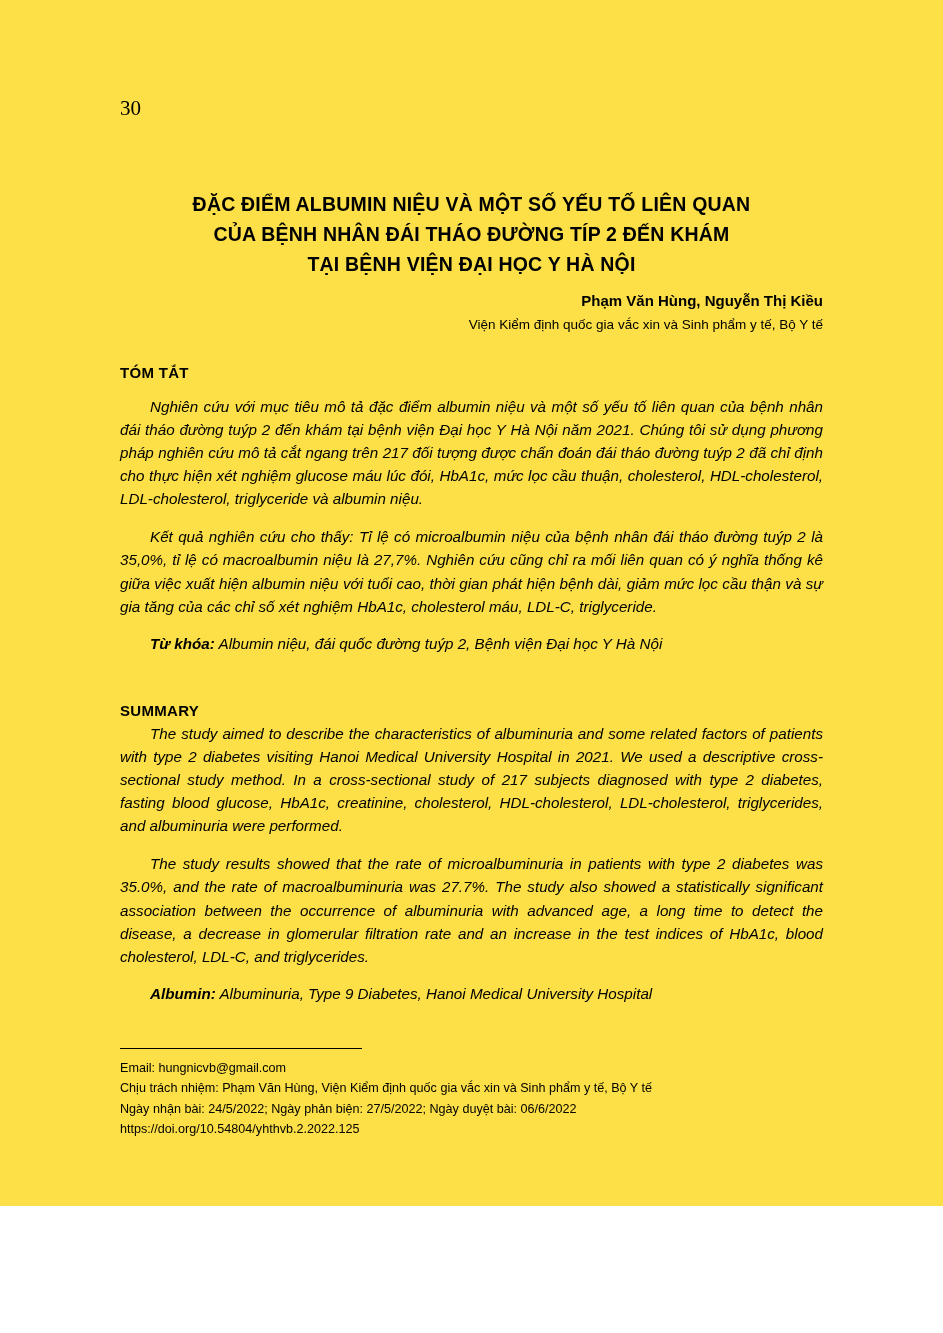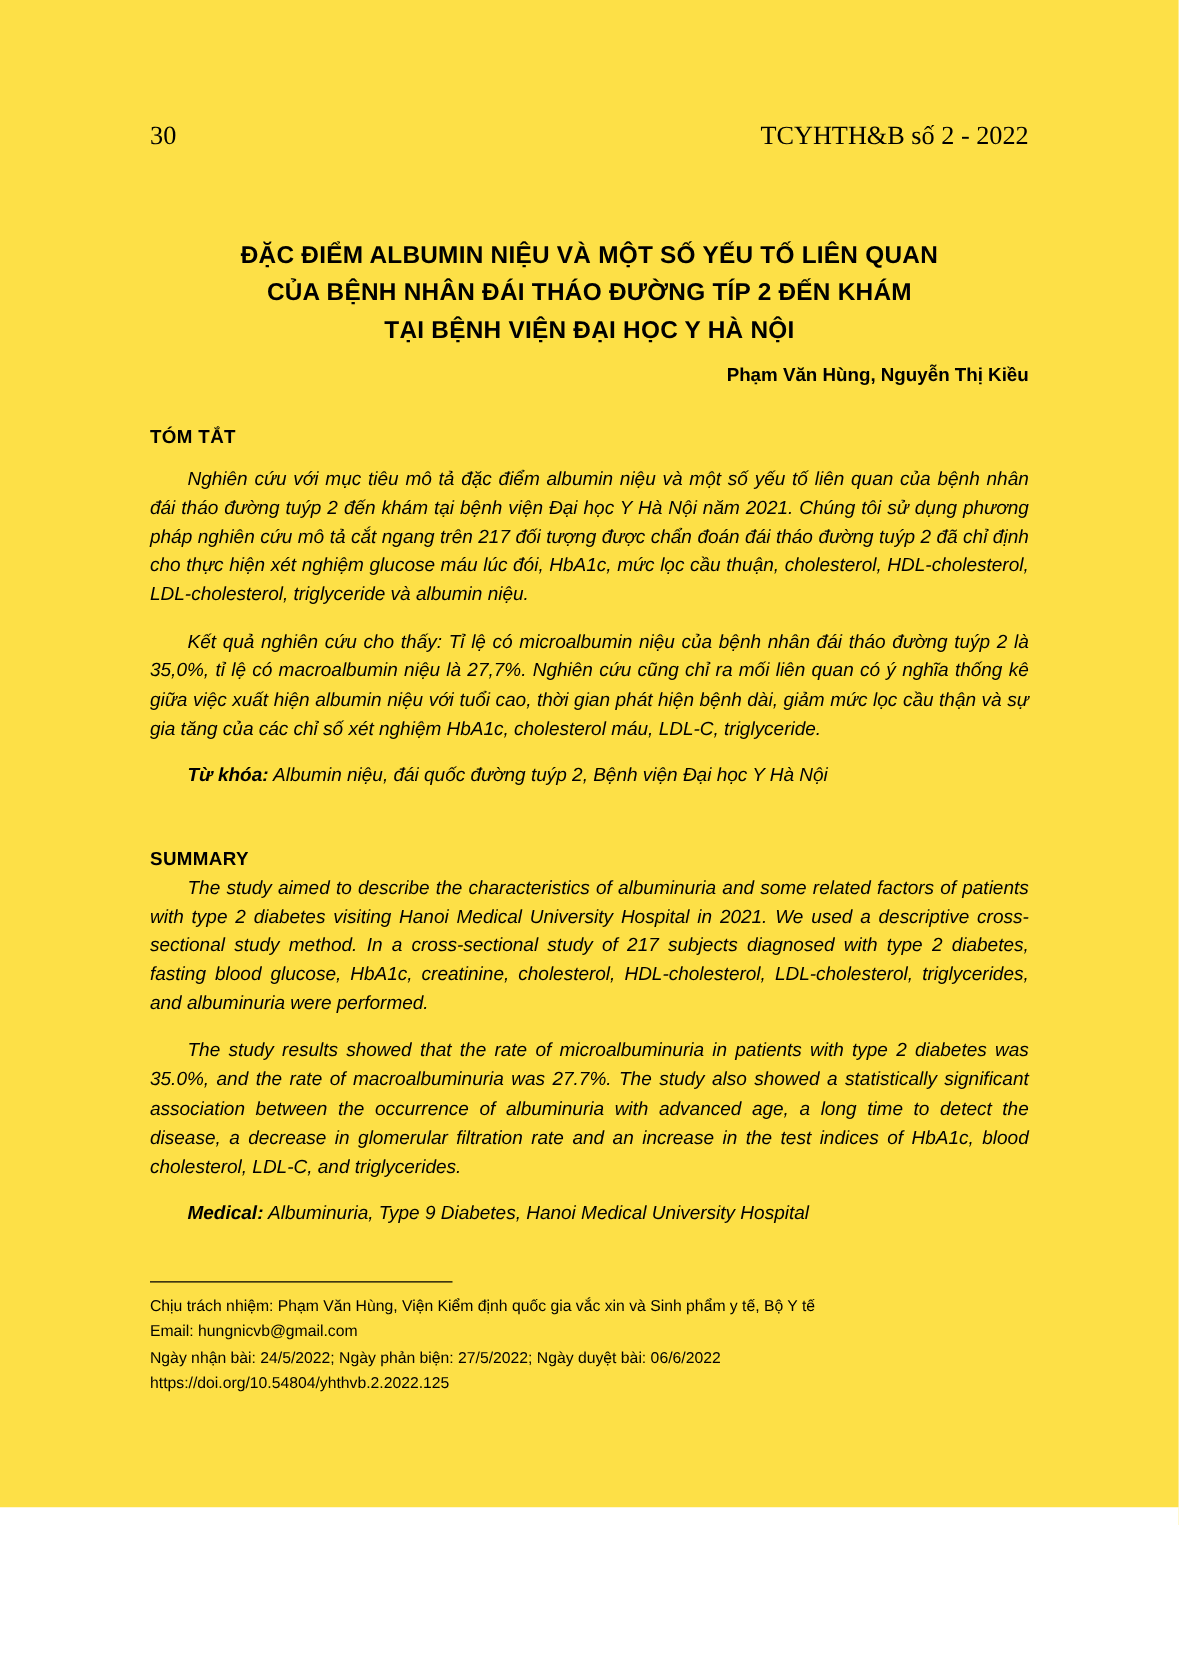--- a/index.html
+++ b/index.html
@@ -120,43 +120,43 @@
   }
 </style>
 </head>
 <body>
 
 <div class="page">
   <div class="content">
 
     <div class="runhead">
       <span class="page-num">30</span>
-      <span class="journal">TCYHTH&amp;B số 2 - 2022</span>
     </div>
 
     <div class="title">
       <div>ĐẶC ĐIỂM ALBUMIN NIỆU VÀ MỘT SỐ YẾU TỐ LIÊN QUAN</div>
       <div>CỦA BỆNH NHÂN ĐÁI THÁO ĐƯỜNG TÍP 2 ĐẾN KHÁM</div>
       <div>TẠI BỆNH VIỆN ĐẠI HỌC Y HÀ NỘI</div>
     </div>
 
     <div class="authors">Phạm Văn Hùng, Nguyễn Thị Kiều</div>
+    <div class="affiliation">Viện Kiểm định quốc gia vắc xin và Sinh phẩm y tế, Bộ Y tế</div>
 
     <div class="section-head">TÓM TẮT</div>
     <p class="para">Nghiên cứu với mục tiêu mô tả đặc điểm albumin niệu và một số yếu tố liên quan của bệnh nhân đái tháo đường tuýp 2 đến khám tại bệnh viện Đại học Y Hà Nội năm 2021. Chúng tôi sử dụng phương pháp nghiên cứu mô tả cắt ngang trên 217 đối tượng được chẩn đoán đái tháo đường tuýp 2 đã chỉ định cho thực hiện xét nghiệm glucose máu lúc đói, HbA1c, mức lọc cầu thuận, cholesterol, HDL-cholesterol, LDL-cholesterol, triglyceride và albumin niệu.</p>
     <p class="para">Kết quả nghiên cứu cho thấy: Tỉ lệ có microalbumin niệu của bệnh nhân đái tháo đường tuýp 2 là 35,0%, tỉ lệ có macroalbumin niệu là 27,7%. Nghiên cứu cũng chỉ ra mối liên quan có ý nghĩa thống kê giữa việc xuất hiện albumin niệu với tuổi cao, thời gian phát hiện bệnh dài, giảm mức lọc cầu thận và sự gia tăng của các chỉ số xét nghiệm HbA1c, cholesterol máu, LDL-C, triglyceride.</p>
     <p class="keywords"><b>Từ khóa:</b><span> Albumin niệu, đái quốc đường tuýp 2, Bệnh viện Đại học Y Hà Nội</span></p>
 
     <div class="section-head summary">SUMMARY</div>
     <p class="para">The study aimed to describe the characteristics of albuminuria and some related factors of patients with type 2 diabetes visiting Hanoi Medical University Hospital in 2021. We used a descriptive cross-sectional study method. In a cross-sectional study of 217 subjects diagnosed with type 2 diabetes, fasting blood glucose, HbA1c, creatinine, cholesterol, HDL-cholesterol, LDL-cholesterol, triglycerides, and albuminuria were performed.</p>
     <p class="para">The study results showed that the rate of microalbuminuria in patients with type 2 diabetes was 35.0%, and the rate of macroalbuminuria was 27.7%. The study also showed a statistically significant association between the occurrence of albuminuria with advanced age, a long time to detect the disease, a decrease in glomerular filtration rate and an increase in the test indices of HbA1c, blood cholesterol, LDL-C, and triglycerides.</p>
-    <p class="keywords"><b>Medical:</b><span> Albuminuria, Type 9 Diabetes, Hanoi Medical University Hospital</span></p>
+    <p class="keywords"><b>Albumin:</b><span> Albuminuria, Type 9 Diabetes, Hanoi Medical University Hospital</span></p>
 
     <div class="footnote-wrap">
       <div class="footnote-rule"></div>
+      <div class="footnote-line">Email: hungnicvb@gmail.com</div>
       <div class="footnote-line">Chịu trách nhiệm: Phạm Văn Hùng, Viện Kiểm định quốc gia vắc xin và Sinh phẩm y tế, Bộ Y tế</div>
-      <div class="footnote-line">Email: hungnicvb@gmail.com</div>
       <div class="footnote-line">Ngày nhận bài: 24/5/2022; Ngày phản biện: 27/5/2022; Ngày duyệt bài: 06/6/2022</div>
       <div class="footnote-line">https://doi.org/10.54804/yhthvb.2.2022.125</div>
     </div>
 
   </div>
 </div>
 
 </body></html>

